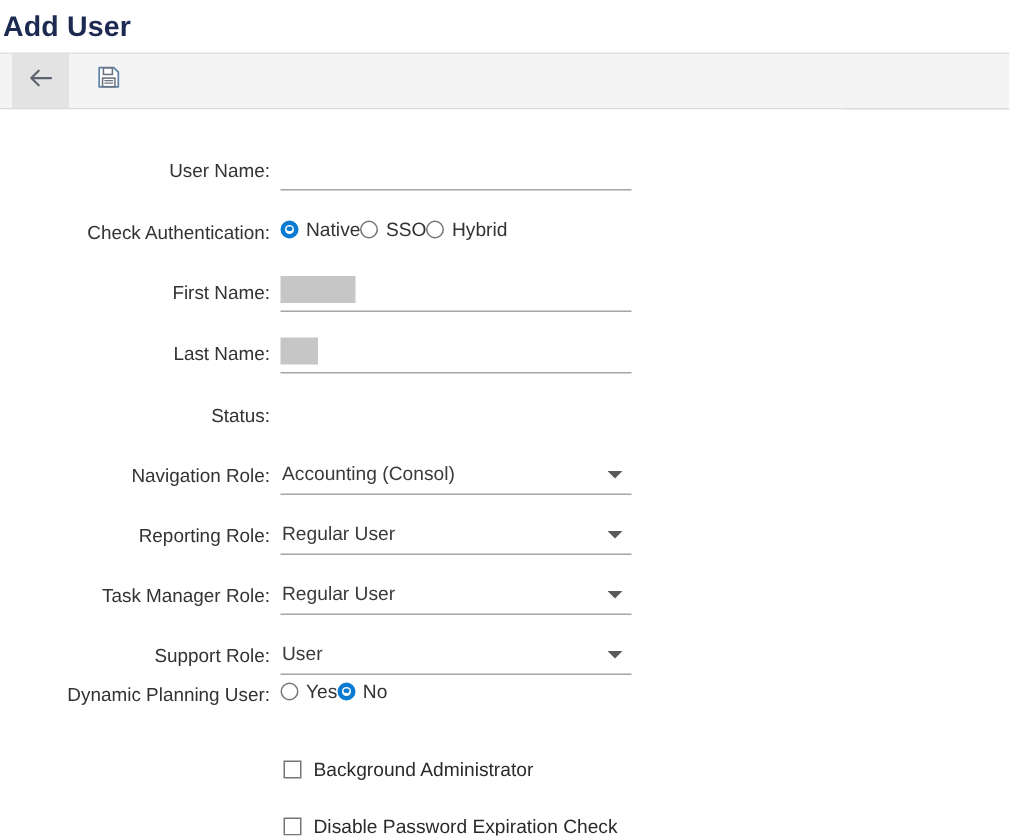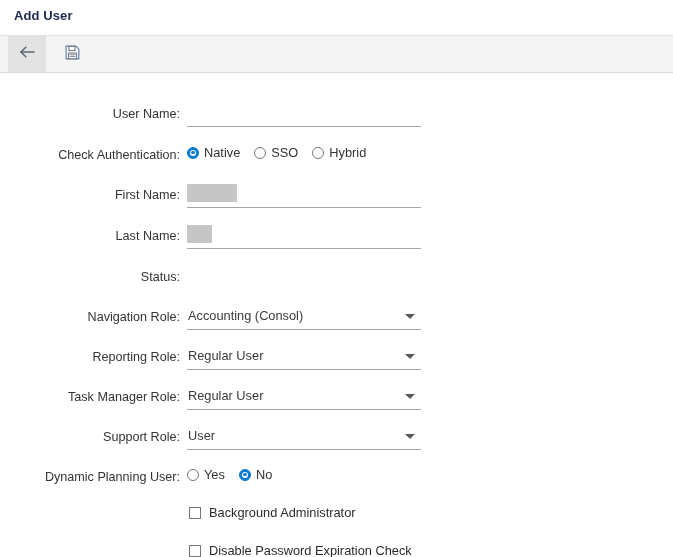--- a/index.html
+++ b/index.html
@@ -11,23 +11,23 @@
     height: 557px;
     background: #ffffff;
     font-family: "Liberation Sans", sans-serif;
     overflow: hidden;
     position: relative;
   }
 
   
   #page-title {
     position: absolute;
-    left: 14px;
+    left: 2px;
     top: 8px;
-    font-size: 13px;
+    font-size: 19px;
     font-weight: bold;
     color: #1c2a52;
     letter-spacing: 0.1px;
   }
 
   
   #toolbar {
     position: absolute;
     left: 0;
     top: 35px;
@@ -126,21 +126,20 @@
     border-top: 5px solid #5a5a5a;
   }
 
   
   .radio-group {
     position: absolute;
     left: 187px;
     top: 3px;
     display: flex;
     align-items: center;
-    gap: 14px;
   }
   .radio-item {
     display: flex;
     align-items: center;
     gap: 5px;
     cursor: pointer;
   }
   .radio {
     width: 12px;
     height: 12px;
@@ -308,21 +307,21 @@
   </div>
 
   <div class="row" style="top:351px;">
     <div class="lbl">Support Role:</div>
     <div class="field select">
       <div class="value">User</div>
       <span class="caret"></span>
     </div>
   </div>
 
-  <div class="row" style="top:391px;">
+  <div class="row" style="top:377px;">
     <div class="lbl">Dynamic Planning User:</div>
     <div class="radio-group">
       <div class="radio-item">
         <span class="radio"></span>
         <span class="radio-label">Yes</span>
       </div>
       <div class="radio-item">
         <span class="radio checked"></span>
         <span class="radio-label">No</span>
       </div>

